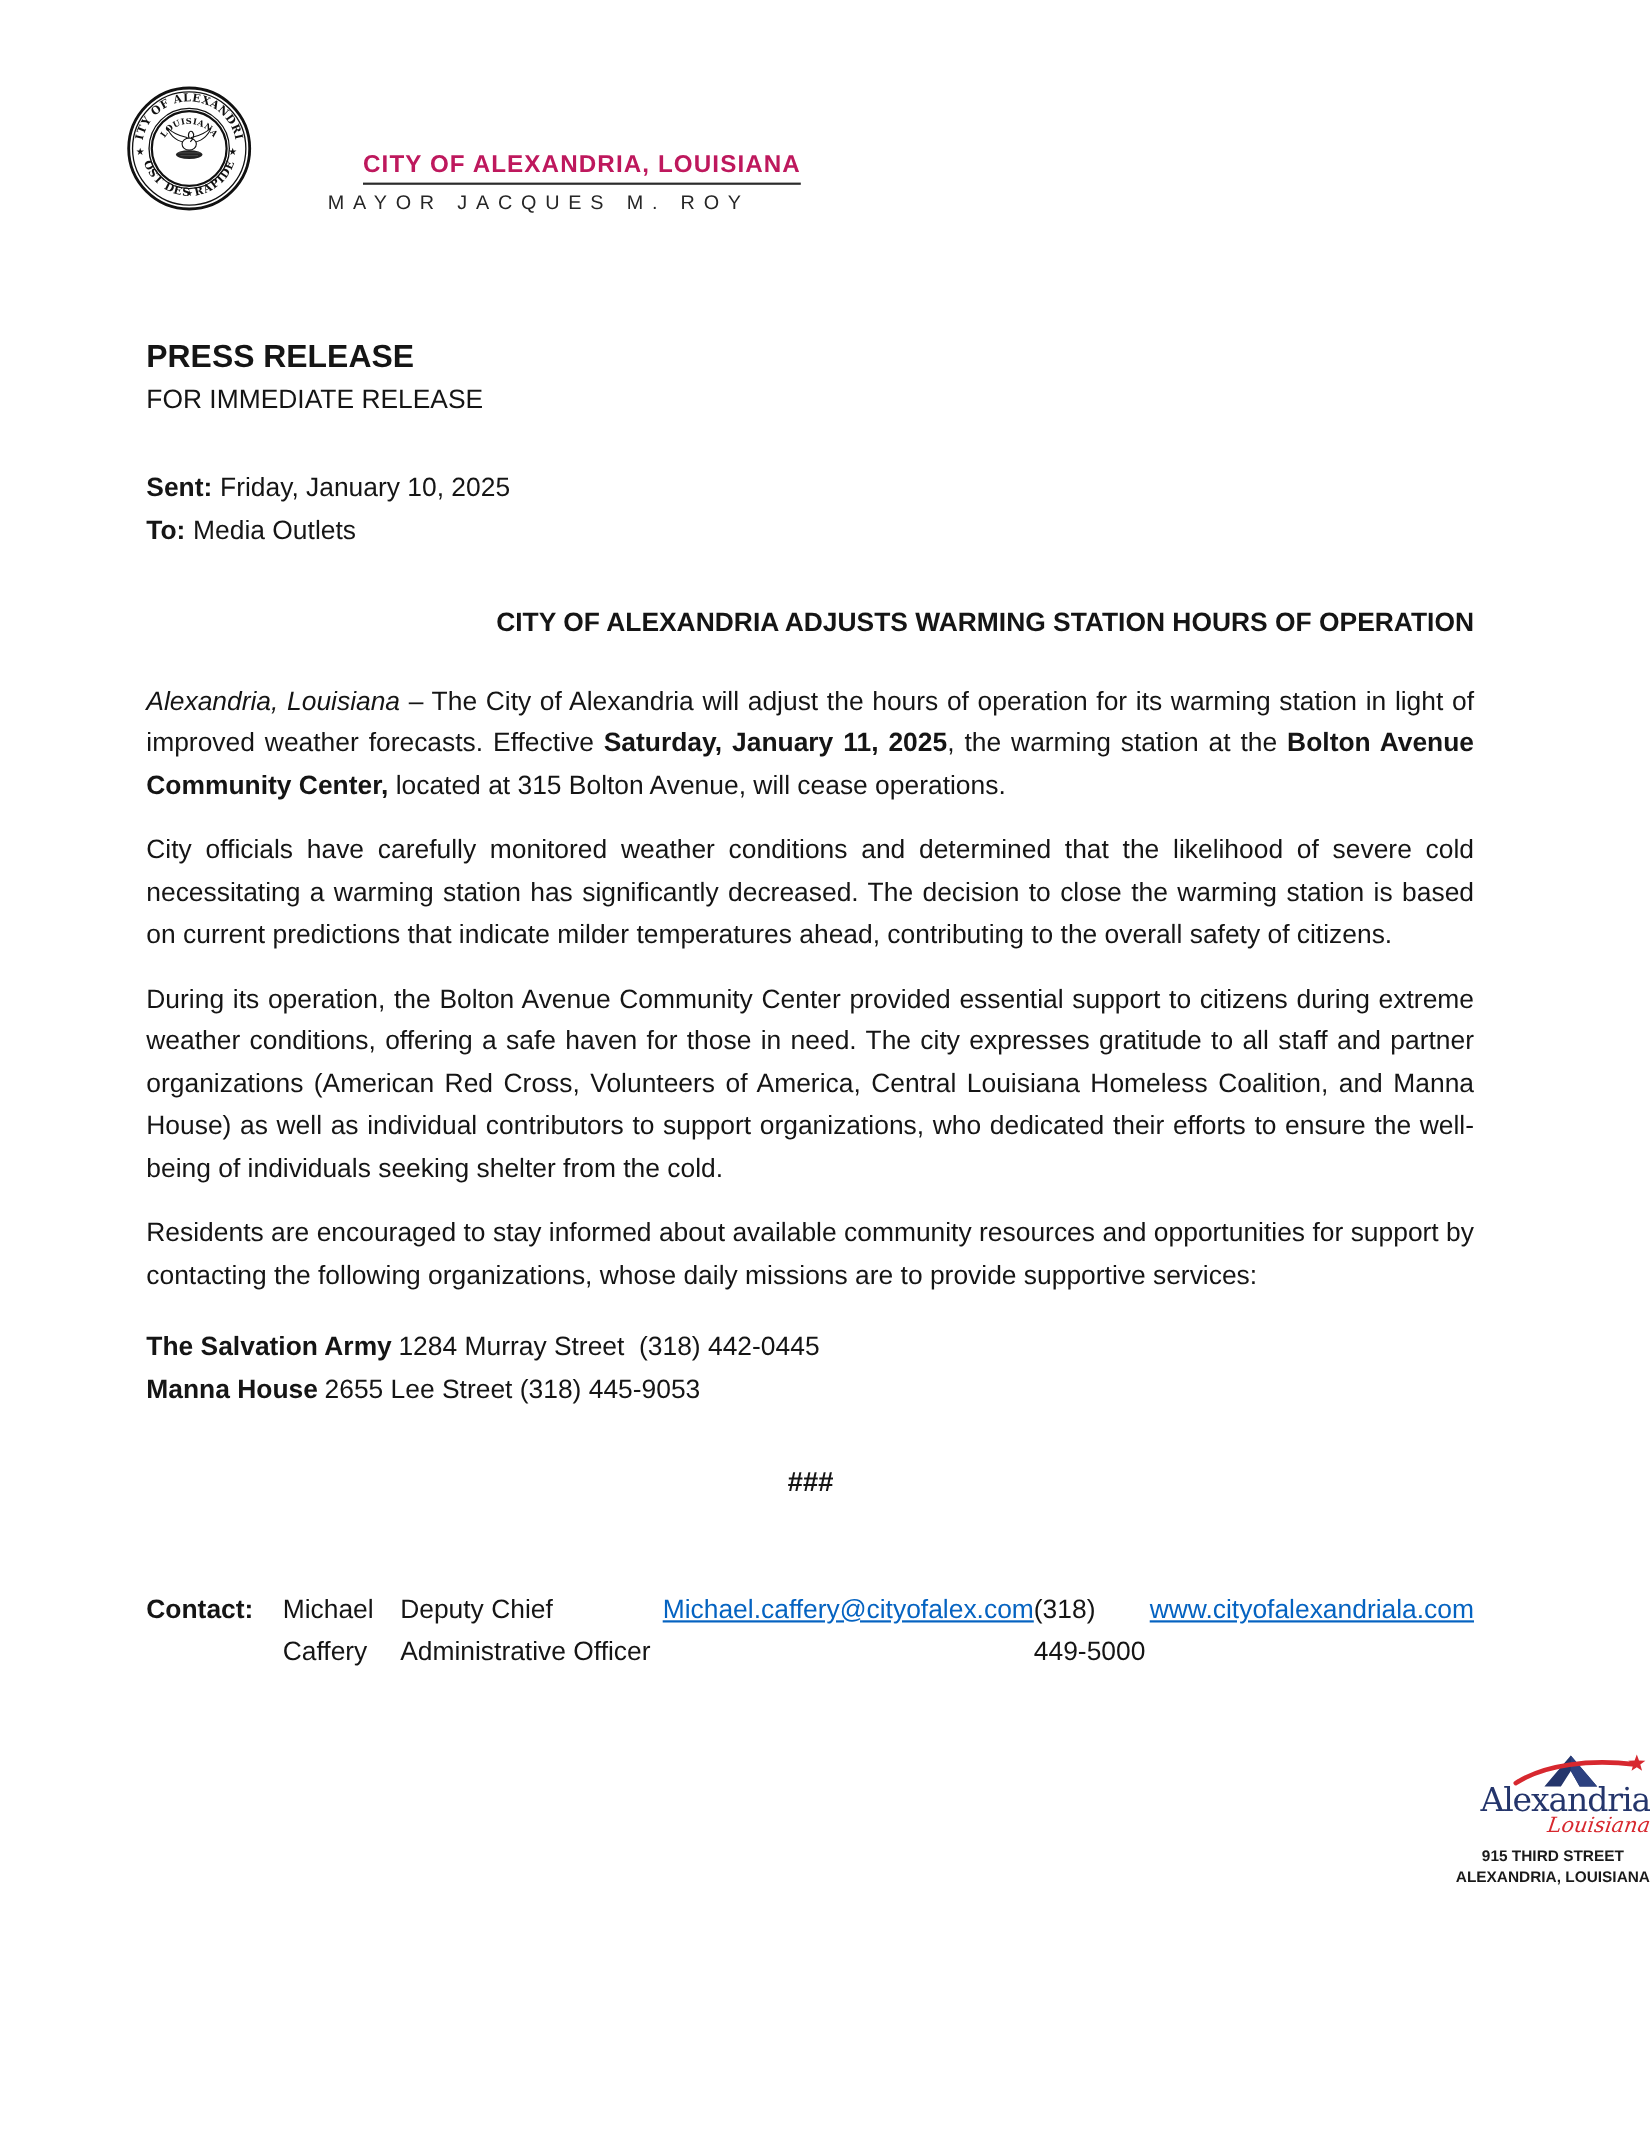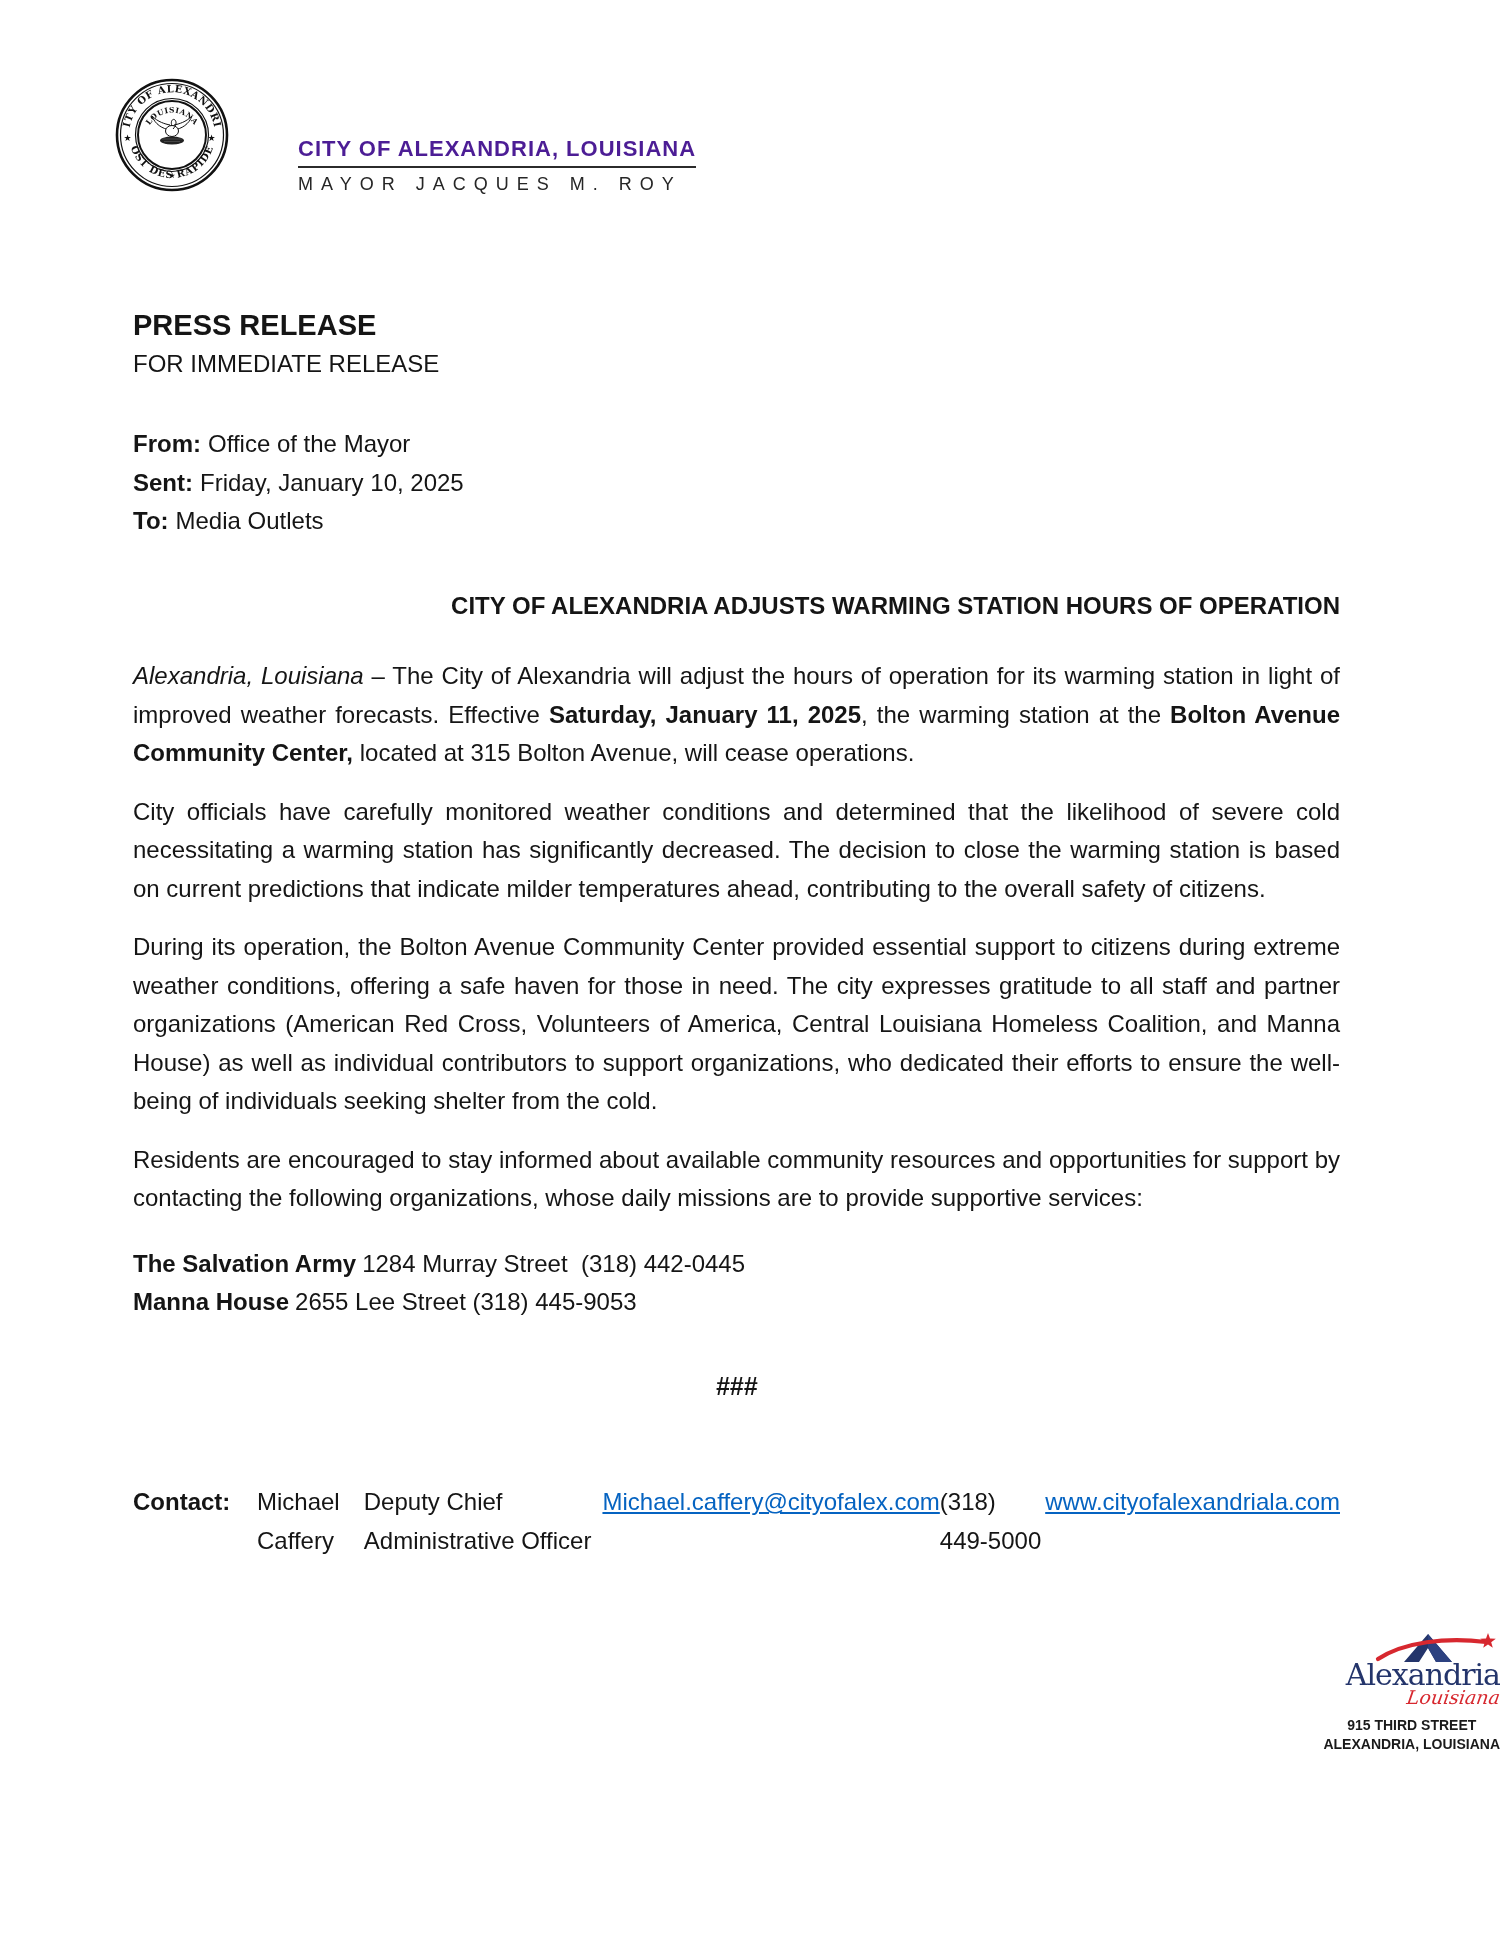--- a/index.html
+++ b/index.html
@@ -6,22 +6,22 @@
   .page{
     width:1500px;height:1941px;background:#ffffff;position:relative;
     font-family:"Liberation Sans",sans-serif;color:#151515;overflow:hidden;
     margin:0 auto;
   }
   
   .header{display:flex;padding:78px 0 0 115px;}
   .seal{width:114px;height:114px;flex:0 0 auto;}
   .header-text{margin-left:69px;margin-top:58px;}
   .header-title{
-    font-size:22px;font-weight:bold;letter-spacing:1px;color:#4c1d95;
-    display:inline-block;border-bottom:2px solid #2b2b2b;padding-bottom:5px;line-height:1.15;
+    font-size:22px;font-weight:bold;letter-spacing:1px;color:#be185d;
+    display:inline-block;border-bottom:2px solid #2b2b2b;padding-bottom:5px;line-height:1.15;margin-left:32px;
   }
   .header-mayor{font-size:18px;letter-spacing:8px;margin-top:6px;color:#262626;line-height:1.2;}
   
   .content{padding:0 160px 0 133px;}
   .kicker{margin-top:113px;font-size:29px;font-weight:bold;line-height:1.15;}
   .subkicker{margin-top:6px;font-size:24px;line-height:1.3;}
   .meta{margin-top:46px;font-size:24px;line-height:38.5px;}
   .meta-line b{margin-right:7px;}
   .headline{margin-top:46px;font-size:24px;font-weight:bold;text-align:right;line-height:38.5px;}
   .bodytext p{font-size:24px;line-height:38.5px;text-align:justify;margin:20px 0 0 0;}
@@ -89,21 +89,20 @@
       <div class="header-title">CITY OF ALEXANDRIA, LOUISIANA</div>
       <div class="header-mayor">MAYOR JACQUES M. ROY</div>
     </div>
   </div>
 
   <div class="content">
     <div class="kicker">PRESS RELEASE</div>
     <div class="subkicker">FOR IMMEDIATE RELEASE</div>
 
     <div class="meta">
-      <div class="meta-line"><b>From:</b><span>Office of the Mayor</span></div>
       <div class="meta-line"><b>Sent:</b><span>Friday, January 10, 2025</span></div>
       <div class="meta-line"><b>To:</b><span>Media Outlets</span></div>
     </div>
 
     <div class="headline">CITY OF ALEXANDRIA ADJUSTS WARMING STATION HOURS OF OPERATION</div>
 
     <div class="bodytext">
         <p><span style="font-style: italic;">Alexandria, Louisiana</span><span> – The City of Alexandria will adjust the hours of operation for its warming station in light of improved weather forecasts. Effective </span><span style="font-weight: bold;">Saturday, January 11, 2025</span><span>, the warming station at the </span><span style="font-weight: bold;">Bolton Avenue Community Center,</span><span> located at 315 Bolton Avenue, will cease operations.</span></p>
         <p><span>City officials have carefully monitored weather conditions and determined that the likelihood of severe cold necessitating a warming station has significantly decreased. The decision to close the warming station is based on current predictions that indicate milder temperatures ahead, contributing to the overall safety of citizens.</span></p>
         <p><span>During its operation, the Bolton Avenue Community Center provided essential support to citizens during extreme weather conditions, offering a safe haven for those in need. The city expresses gratitude to all staff and partner organizations (American Red Cross, Volunteers of America, Central Louisiana Homeless Coalition, and Manna House) as well as individual contributors to support organizations, who dedicated their efforts to ensure the well-being of individuals seeking shelter from the cold.</span></p>

